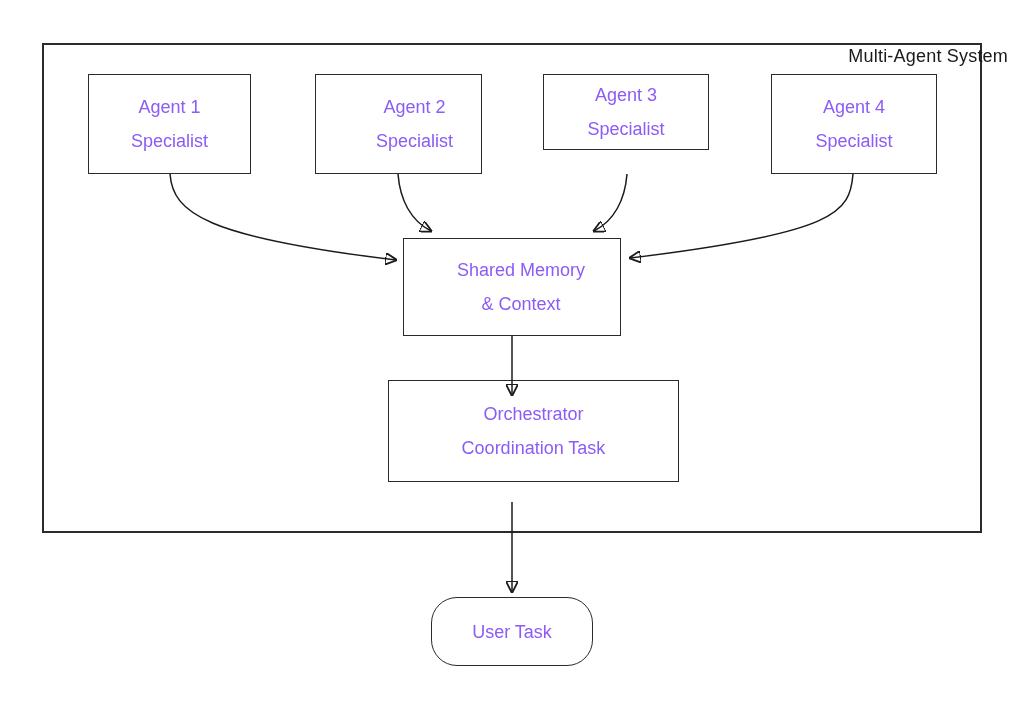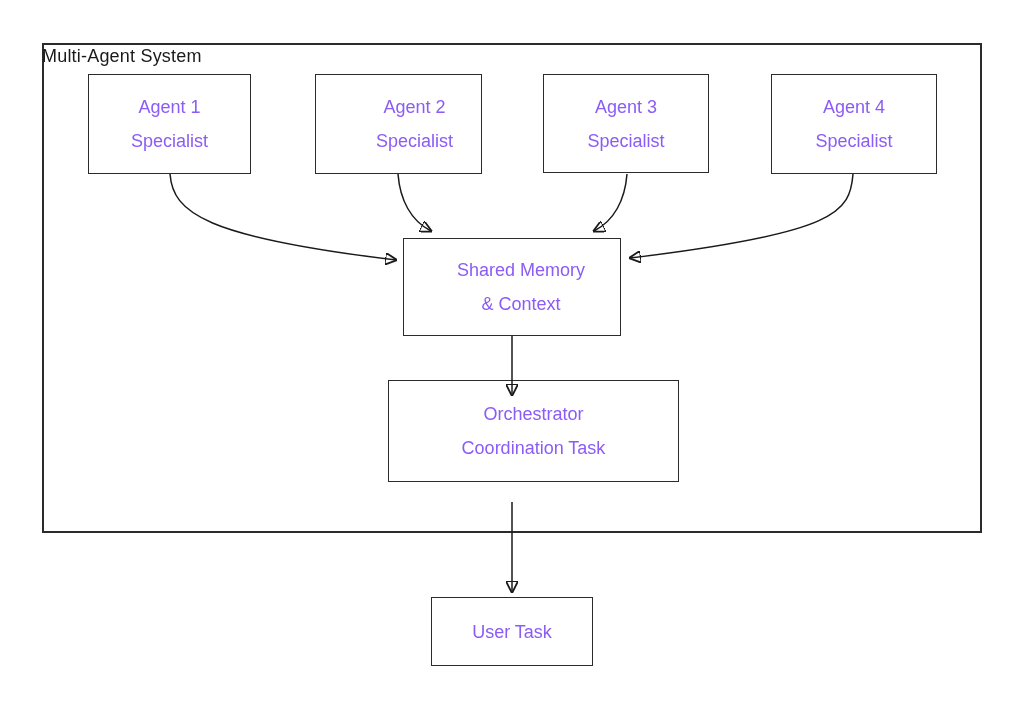--- a/index.html
+++ b/index.html
@@ -20,46 +20,47 @@
     left: 42px; top: 43px;
     width: 940px; height: 490px;
     border: 2px solid #2b2b2b;
     box-sizing: border-box;
     background: transparent;
   }
   .diagram-title {
     position: absolute;
     left: 42px; top: 46px;
     width: 940px;
-    text-align: left;
+    text-align: right;
     font-size: 18px;
     color: #1a1a1a;
     letter-spacing: 0.2px;
+    padding-left: 26px;
   }
   .node {
     position: absolute;
     border: 1.5px solid #2b2b2b;
     box-sizing: border-box;
     background: #ffffff;
     display: flex;
     flex-direction: column;
     align-items: center;
     justify-content: center;
     font-size: 18px;
     line-height: 34px;
     color: #8b5cf6;
     text-align: right;
   }
   #node-agent1 { left: 88px;  top: 74px; width: 163px; height: 100px; }
   #node-agent2 { left: 315px; top: 74px; width: 167px; height: 100px; padding-left: 32px; }
-  #node-agent3 { left: 543px; top: 74px; width: 166px; height: 99px; }
+  #node-agent3 { left: 543px; top: 74px; width: 166px; height: 76px; }
   #node-agent4 { left: 771px; top: 74px; width: 166px; height: 100px; }
   #node-shared-memory { left: 403px; top: 238px; width: 218px; height: 98px; padding-left: 18px; }
   #node-orchestrator  { left: 388px; top: 380px; width: 291px; height: 102px; }
-  #node-user-task     { left: 431px; top: 597px; width: 162px; height: 69px; }
+  #node-user-task     { left: 431px; top: 597px; width: 162px; height: 69px; border-radius: 26px; }
   #edges-layer {
     position: absolute;
     left: 0; top: 0;
     width: 1024px; height: 709px;
     pointer-events: none;
   }
   #edges-layer path {
     fill: none;
     stroke: #1a1a1a;
     stroke-width: 1.5;

